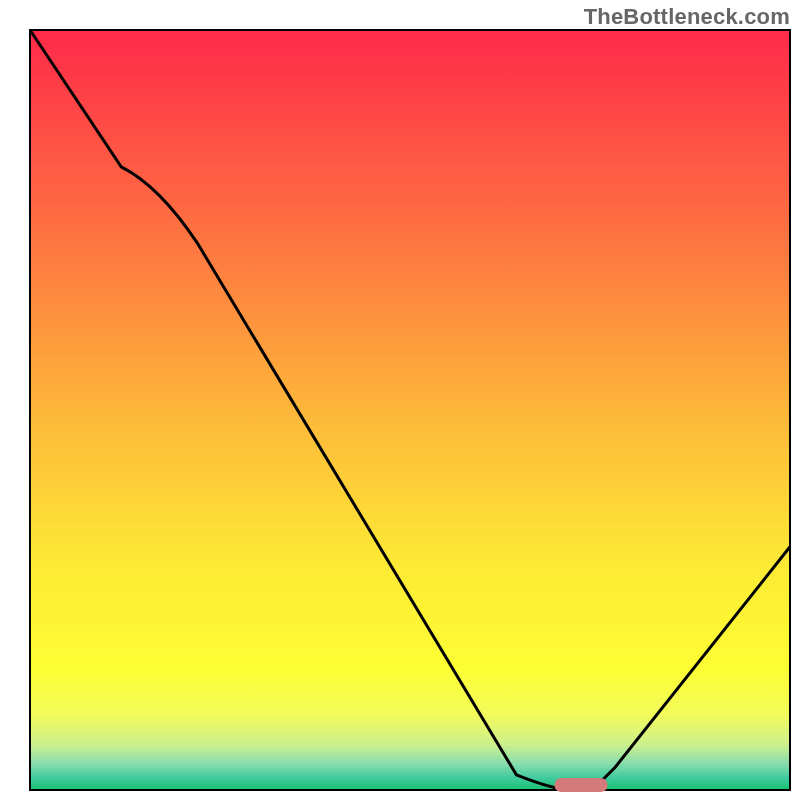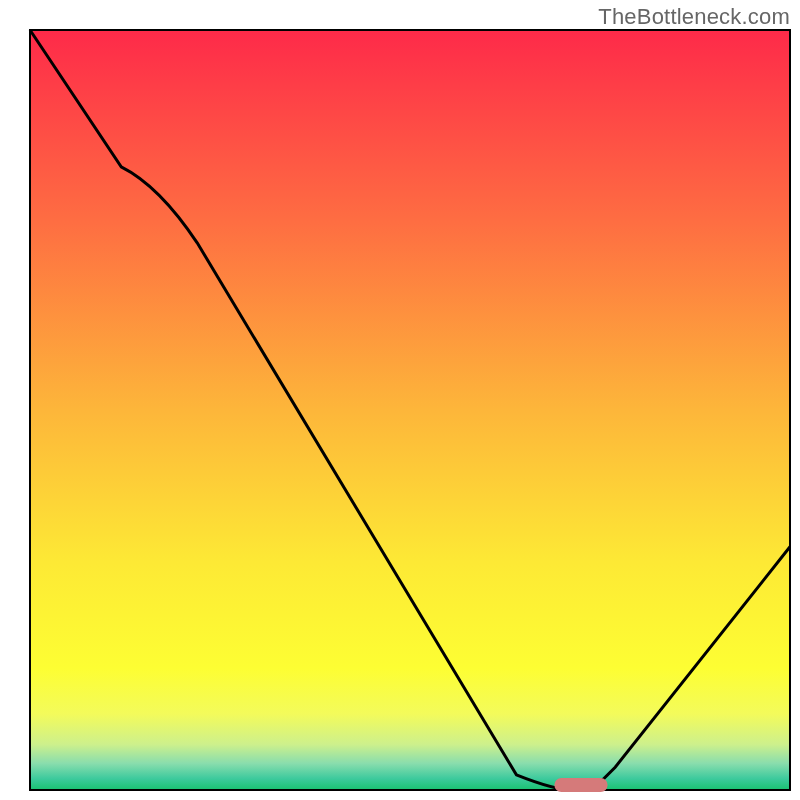--- a/index.html
+++ b/index.html
@@ -15,21 +15,21 @@
     position: relative;
     width: 800px;
     height: 800px;
   }
   .watermark {
     position: absolute;
     top: 4px;
     right: 10px;
     color: #666666;
     font-size: 22px;
-    font-weight: 400;
+    font-weight: 700;
     user-select: none;
     z-index: 10;
     letter-spacing: 0.2px;
     text-align: center;
   }
   svg.chart {
     position: absolute;
     left: 0;
     top: 0;
     width: 800px;

